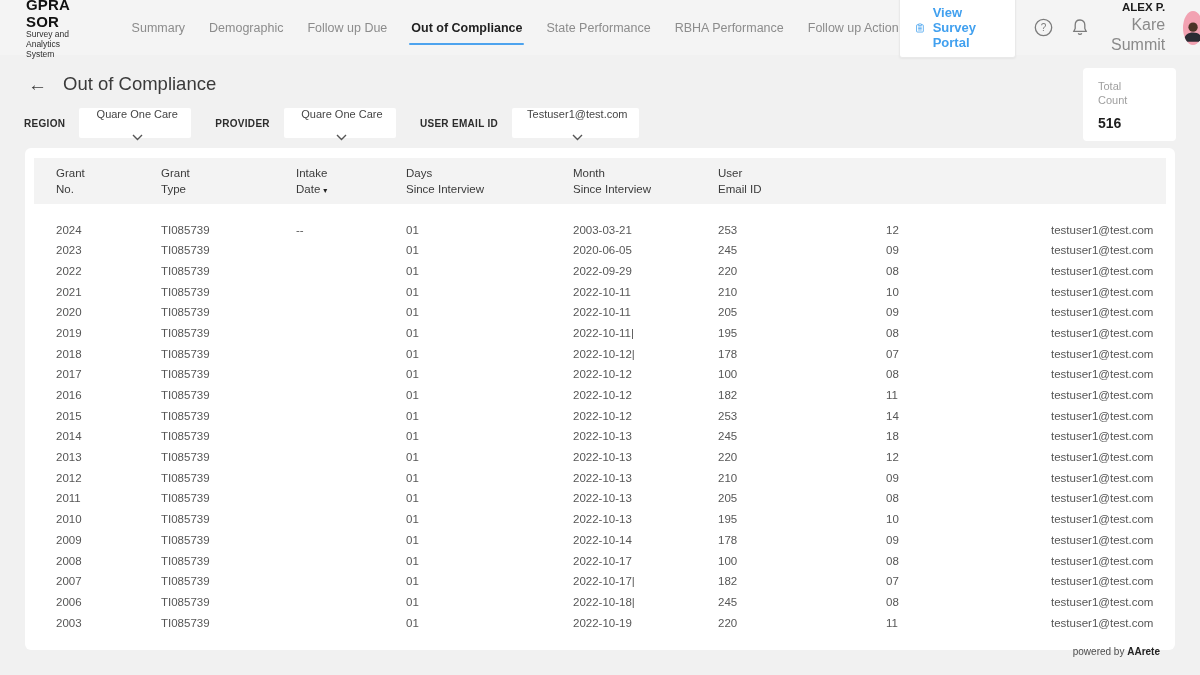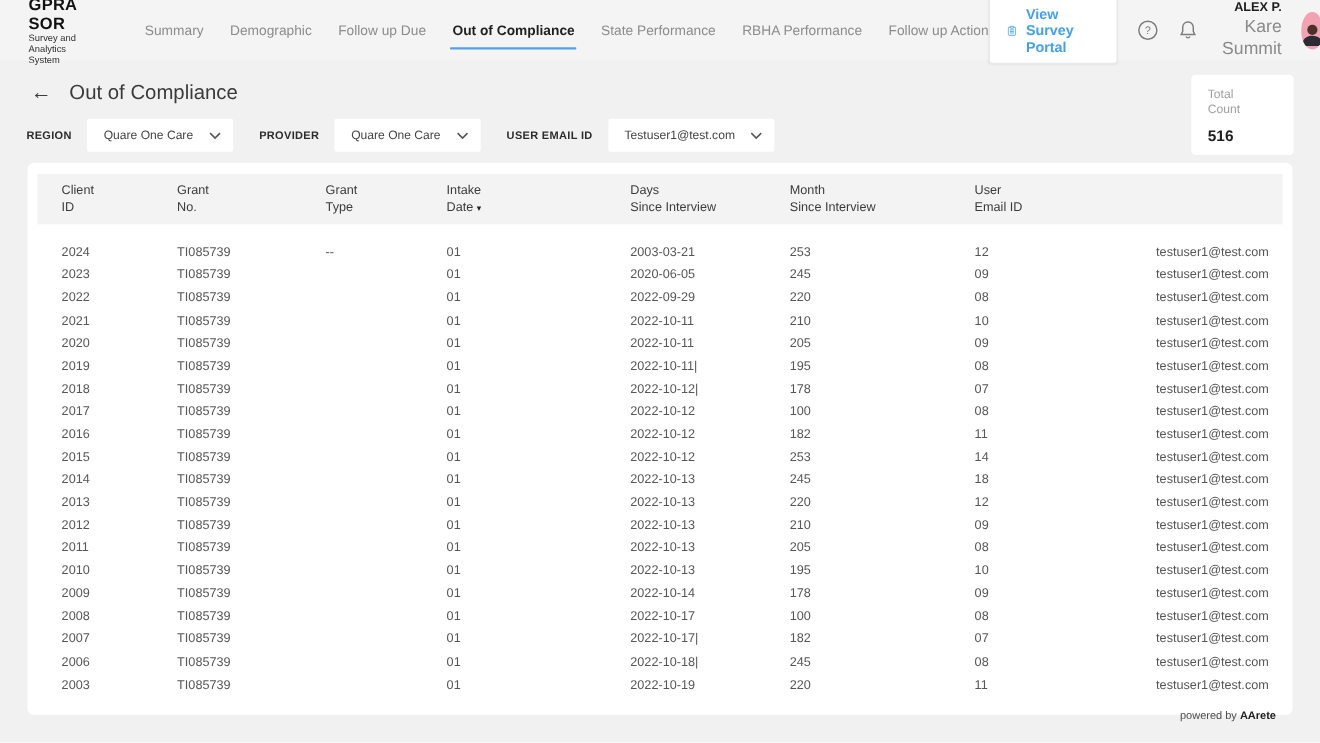--- a/index.html
+++ b/index.html
@@ -60,21 +60,21 @@
   .filter-row { display:flex; align-items:center; margin:13px 0 0 24px; }
   .filter-label {
     font-size:10px; font-weight:bold; color:#2c2c2c; letter-spacing:.3px;
     margin-right:14px; white-space:nowrap;
   }
   .dropdown {
     background:#fff; height:30px; min-width:112px;
     display:flex; align-items:center; justify-content:space-between;
     padding:0 11px 0 15px; margin-right:24px;
     font-size:11px; color:#454545; cursor:pointer; border-radius:2px;
-    gap:14px; white-space:nowrap;
+    gap:14px; white-space:nowrap;flex-direction:column;
   }
   .chev { color:#555; display:flex; }
   
   .total-card {
     position:absolute; top:68px; right:24px; width:93px;
     background:#fff; border-radius:4px; padding:11px 10px 10px 15px;
   }
   .total-label { font-size:11px; color:#9f9f9f; line-height:1.3; white-space:pre-line; }
   .total-value { font-size:14px; font-weight:bold; color:#1e1e1e; margin-top:7px; }
   
@@ -201,24 +201,20 @@
 
 <div class="total-card">
   <div class="total-label">Total
 Count</div>
   <div class="total-value">516</div>
 </div>
 
 <div class="table-card">
   <div class="tgrid thead" id="thead">
       <div>
-        <span class="col-line">Client</span>
-        <span class="col-line">ID</span>
-      </div>
-      <div>
         <span class="col-line">Grant</span>
         <span class="col-line">No.</span>
       </div>
       <div>
         <span class="col-line">Grant</span>
         <span class="col-line">Type</span>
       </div>
       <div>
         <span class="col-line">Intake</span>
         <span class="col-line">Date<span class="sort-glyph">▾</span></span>

